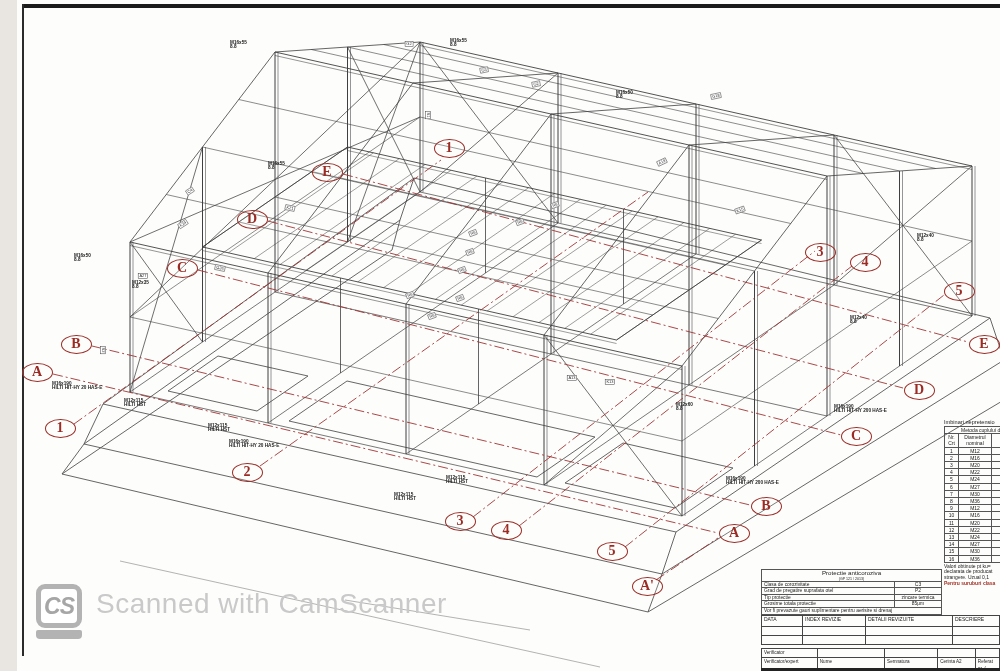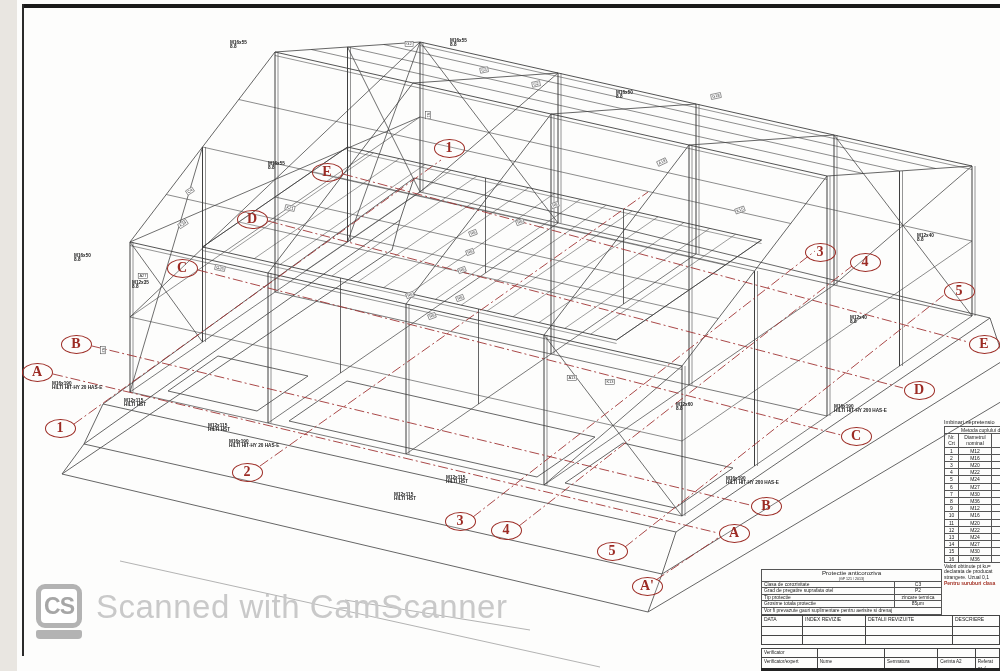--- a/index.html
+++ b/index.html
@@ -38,26 +38,26 @@
   
   #rev-block{position:absolute;left:761px;top:615px;width:239px;color:#222;}
   #rev-block table{border-collapse:collapse;}
   #rev-block td{border:.7px solid #444;font-size:5px;padding:0 2px;vertical-align:top;}
   .rev-h{height:11px;}
   .rev-e{height:9px;}
   #sig-table{margin-top:3px;}
   #sig-table td{font-size:4.6px;line-height:7px;height:8px;}
   #sig-bottom{position:absolute;left:761px;top:668px;width:239px;height:3px;background:#222;}
   
-  #cs-logo{position:absolute;left:36px;top:584px;width:48px;height:56px;}
+  #cs-logo{position:absolute;left:36px;top:584px;width:48px;height:56px;font-style:italic;}
   #cs-box{width:46px;height:44px;border:5px solid #b3b3b3;border-radius:9px;box-sizing:border-box;
     background:#fff;display:flex;align-items:center;justify-content:center;
     color:#a6a6a6;font-weight:900;font-size:23px;letter-spacing:-1px;}
   #cs-tab{width:46px;height:9px;background:#b3b3b3;border-radius:2px 2px 4px 4px;margin-top:2px;}
-  #cs-text{position:absolute;left:96px;top:588px;font-size:33px;color:#c9c9c9;
+  #cs-text{position:absolute;left:96px;top:588px;font-size:28px;color:#c9c9c9;
     letter-spacing:.5px;white-space:nowrap;}
 </style>
 </head>
 <body>
 
 <div id="page">
   <div id="scan-margin"></div>
 
   <svg width="1000" height="671" viewBox="0 0 1000 671">
     <g stroke="#555" stroke-width=".9" fill="none">

